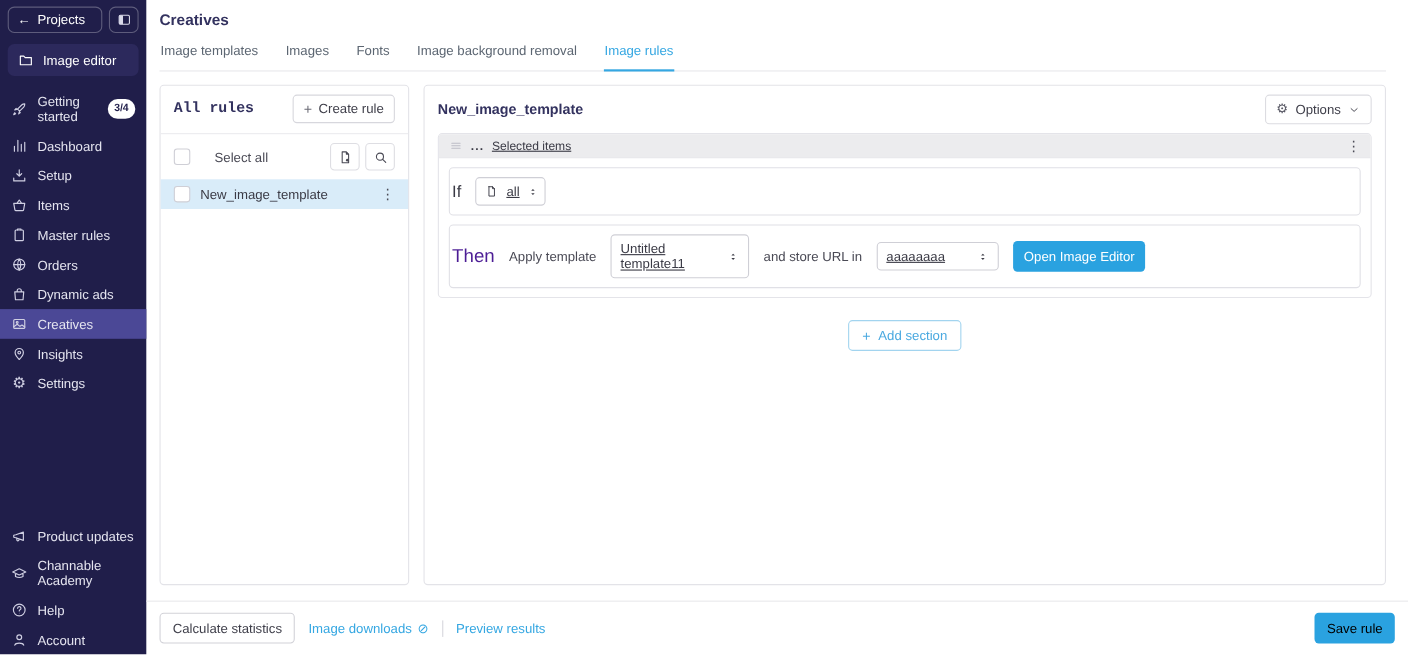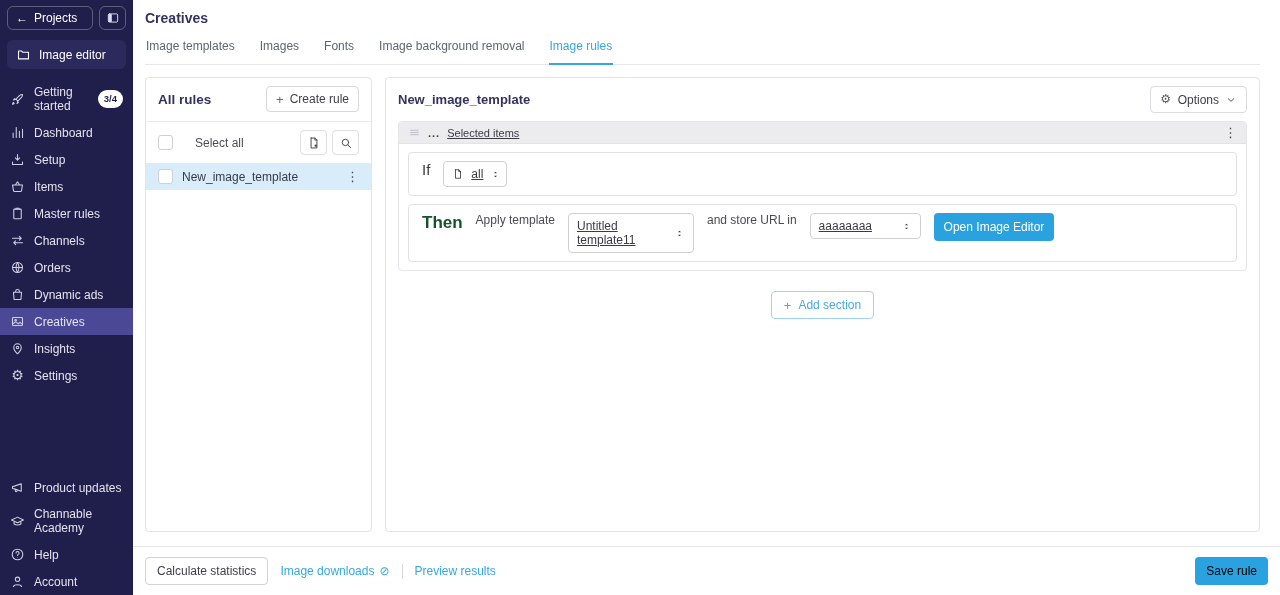--- a/index.html
+++ b/index.html
@@ -50,21 +50,21 @@
   .page-title { font-size:14px; font-weight:bold; color:#33325f; }
   .tabs { display:flex; gap:23px; margin-top:13px; border-bottom:1px solid #e8e8ec; }
   .tab { font-size:12px; color:#5c6672; padding:0 1px 10px; cursor:pointer; border-bottom:2px solid transparent; margin-bottom:-1px; }
   .tab.active { color:#35a7e2; border-bottom-color:#35a7e2; }
 
   .content { flex:1; display:flex; gap:13px; padding:12px 20px 14px 12px; min-height:0; }
 
   
   .rules-card { width:227px; flex:none; border:1px solid #e3e3e8; border-radius:4px; display:flex; flex-direction:column; background:#fff; }
   .rules-header { display:flex; justify-content:space-between; align-items:center; padding:8px 12px 9px; border-bottom:1px solid #ebebef; }
-  .rules-title { font-size:13.5px; font-weight:bold; color:#33325f; }
+  .rules-title { font-size:13.5px; font-weight:bold; color:#33325f;font-family:Liberation Mono, monospace; }
   .create-btn {
     display:flex; align-items:center; gap:6px; border:1px solid #d7d7dd; border-radius:4px;
     background:#fff; padding:5px 9px; font-size:12px; color:#3e3e49; cursor:pointer;
   }
   .plus-glyph { color:#6b6b76; font-size:13px; line-height:11px; }
   .rules-toolbar { display:flex; align-items:center; gap:22px; padding:8px 12px; }
   .checkbox { width:15px; height:15px; border:1px solid #cfcfd6; border-radius:3px; background:#fff; flex:none; cursor:pointer; }
   .select-all-label { font-size:12px; color:#4a4a55; }
   .tb-icons { margin-left:auto; display:flex; gap:5px; }
   .tb-btn { width:27px; height:25px; border:1px solid #dedee3; border-radius:4px; background:#fff; display:flex; align-items:center; justify-content:center; color:#4a4a55; cursor:pointer; }
@@ -82,23 +82,23 @@
   .section { margin:0 12px; border:1px solid #e4e4e9; border-radius:4px; }
   .section-header {
     background:#ececee; display:flex; align-items:center; gap:7px;
     padding:3px 9px; border-bottom:1px solid #e2e2e7; border-radius:3px 3px 0 0; height:22px;
   }
   .drag-handle { color:#bcbcc6; cursor:grab; display:flex; }
   .sec-ellipsis { font-weight:bold; font-size:11px; color:#3a3a45; letter-spacing:1px; }
   .sec-title { font-size:11px; color:#3a3a45; text-decoration:underline; cursor:pointer; }
   .section-header .kebab { margin-left:auto; }
 
-  .cond-box { border:1px solid #e0e0e6; border-radius:4px; margin:8px 9px; padding:8px 13px; display:flex; align-items:flex-start; gap:13px; background:#fff; }
+  .cond-box { border:1px solid #e0e0e6; border-radius:4px; margin:8px 9px; padding:8px 2px; display:flex; align-items:center; gap:13px; background:#fff; }
   .if-label { font-size:15px; color:#3a3a45; }
-  .then-label { font-size:17px; color:#14532d;font-weight:bold; }
+  .then-label { font-size:17px; color:#4c1d95; }
   .fake-select {
     display:flex; align-items:center; gap:7px; border:1px solid #cfcfd6; border-radius:4px;
     background:#fff; padding:5px 8px; font-size:12px; color:#3a3a45; cursor:pointer;text-decoration:underline;
   }
   .fake-select .spin { color:#3a3a45; }
   .sel-tpl { width:126px; }
   .sel-tpl .spin, .sel-url .spin { margin-left:auto; }
   .sel-url { width:111px; }
   .cond-text { font-size:12px; color:#4a4a55; }
   .open-editor-btn { background:#2aa2e0; color:#fff; border:none; border-radius:4px; padding:7px 10px; font-size:12px; cursor:pointer; }
@@ -169,26 +169,20 @@
         <path d="M4 9.5h16l-1.6 9a1.8 1.8 0 0 1-1.8 1.5H7.4a1.8 1.8 0 0 1-1.8-1.5L4 9.5zM8.5 9.5L12 4.5l3.5 5"></path>
       </svg>
       <span>Items</span>
     </div>
     <div class="nav-item">
       <svg class="ic" width="15" height="15" viewBox="0 0 24 24">
         <rect x="6" y="5" width="12" height="15.5" rx="1.5"></rect>
           <path d="M9.5 5V3.5h5V5"></path>
       </svg>
       <span>Master rules</span>
-    </div>
-    <div class="nav-item">
-      <svg class="ic" width="15" height="15" viewBox="0 0 24 24">
-        <path d="M4 8.5h14M15 5.5l3 3-3 3M20 15.5H6M9 12.5l-3 3 3 3"></path>
-      </svg>
-      <span>Channels</span>
     </div>
     <div class="nav-item">
       <svg class="ic" width="15" height="15" viewBox="0 0 24 24">
         <circle cx="12" cy="12" r="8"></circle>
           <path d="M4 12h16M12 4c-3 4.5-3 11.5 0 16 3-4.5 3-11.5 0-16z"></path>
       </svg>
       <span>Orders</span>
     </div>
     <div class="nav-item">
       <svg class="ic" width="15" height="15" viewBox="0 0 24 24">

